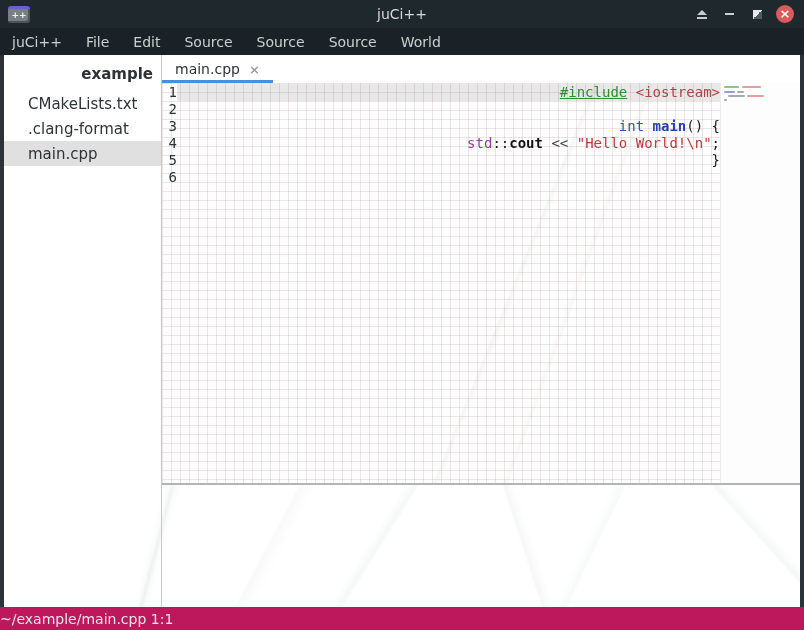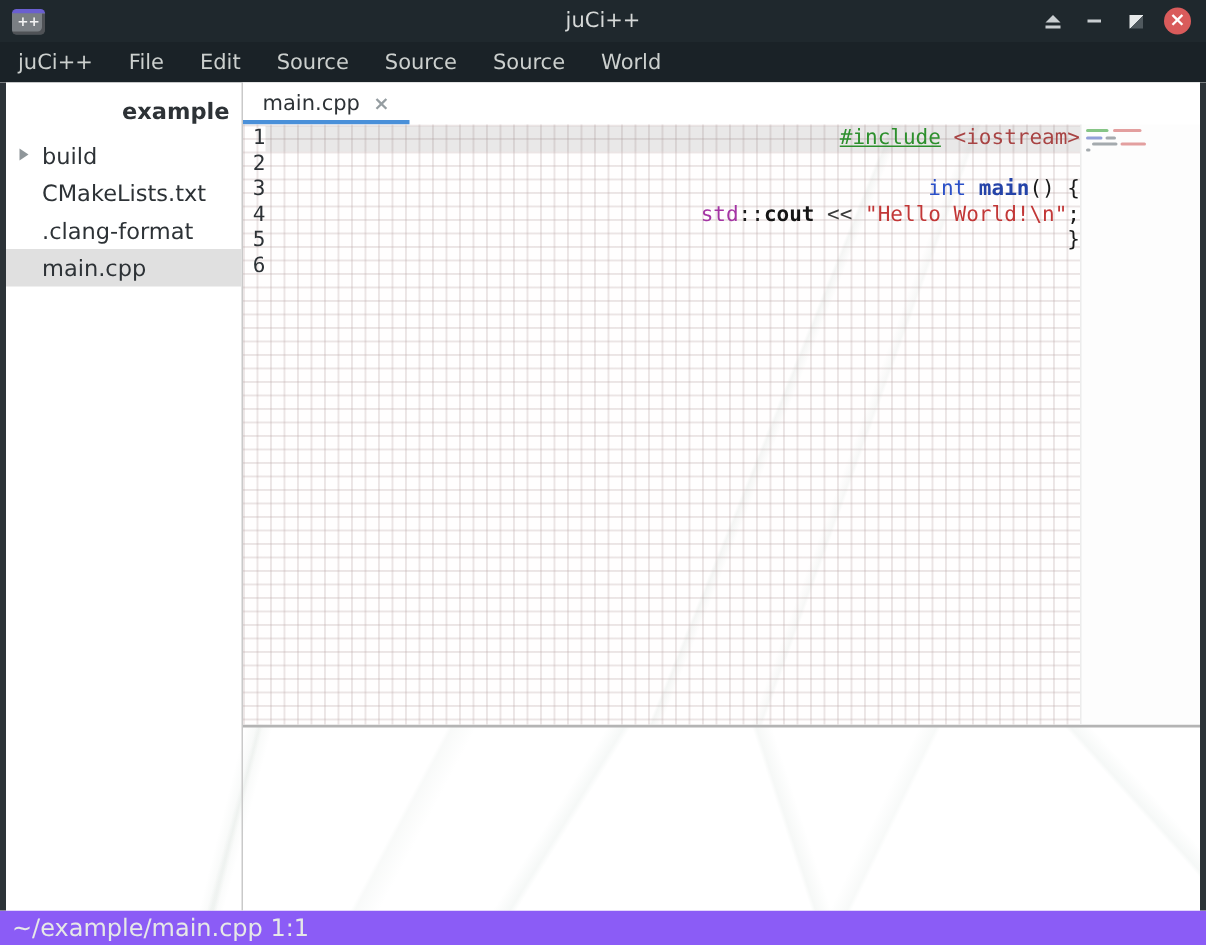--- a/index.html
+++ b/index.html
@@ -115,22 +115,22 @@
   .mm-green { background:#86c586; }
   .mm-red   { background:#e39f9f; }
   .mm-blue  { background:#92a0d8; }
   .mm-dark  { background:#a4aaae; }
 
   .h-divider { height:2px; flex:none; background:#b4b4b4; cursor:row-resize; }
   .bottom-panel { flex:1; background:transparent; }
 
   
   .statusbar {
-    height:23px; flex:none; background:#8b5cf6; color:#e6e8e7;
-    display:flex; align-items:center; padding-left:8px; font-size:16px;
+    height:23px; flex:none; background:#be185d; color:#e6e8e7;
+    display:flex; align-items:center; font-size:14px;
   }
 </style>
 </head>
 <body>
 
 <div class="window">
 
   <div class="titlebar">
     <div class="logo">
       <span>++</span>
@@ -159,24 +159,20 @@
     <div class="menu-item">Source</div>
     <div class="menu-item">Source</div>
     <div class="menu-item">World</div>
   </div>
 
   <div class="content">
     <div class="edge"></div>
 
     <div class="sidebar">
       <div class="sidebar-header">example</div>
-      <div class="tree-item">
-        <div class="expander"></div>
-        <span>build</span>
-      </div>
       <div class="tree-item">
         <span>CMakeLists.txt</span>
       </div>
       <div class="tree-item">
         <span>.clang-format</span>
       </div>
       <div class="tree-item selected">
         <span>main.cpp</span>
       </div>
     </div>

